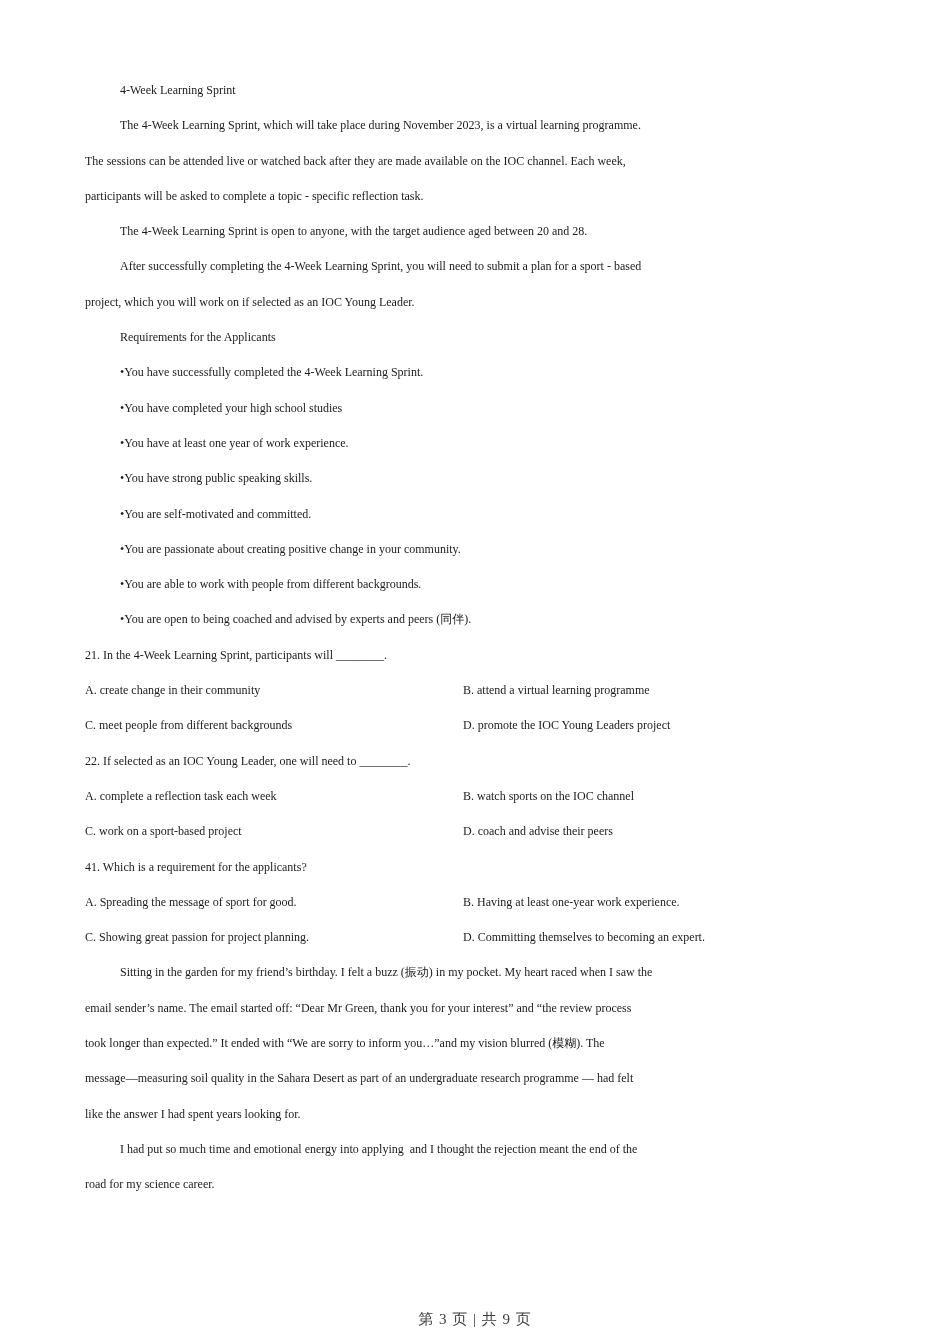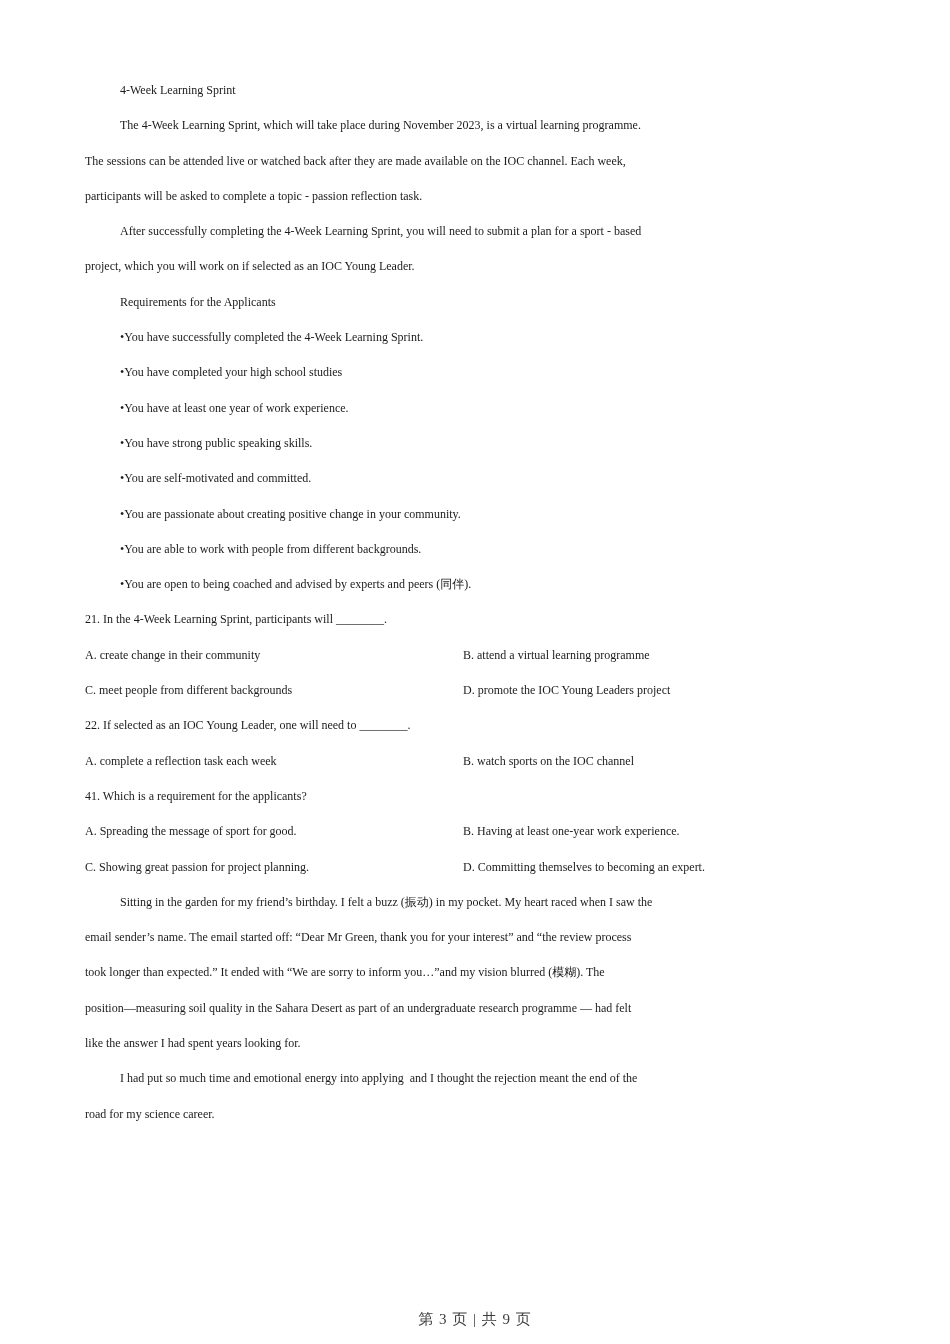--- a/index.html
+++ b/index.html
@@ -57,44 +57,46 @@
 </style>
 </head>
 <body>
 
 <div class="page">
   <div class="content">
     <div>
         <div class="line indent">4-Week Learning Sprint</div>
         <div class="line indent">The 4-Week Learning Sprint, which will take place during November 2023, is a virtual learning programme.</div>
         <div class="line">The sessions can be attended live or watched back after they are made available on the IOC channel. Each week,</div>
-        <div class="line">participants will be asked to complete a topic - passion reflection task.</div>
+        <div class="line">participants will be asked to complete a topic - specific reflection task.</div>
+        <div class="line indent">The 4-Week Learning Sprint is open to anyone, with the target audience aged between 20 and 28.</div>
         <div class="line indent">After successfully completing the 4-Week Learning Sprint, you will need to submit a plan for a sport - based</div>
         <div class="line">project, which you will work on if selected as an IOC Young Leader.</div>
         <div class="line indent">Requirements for the Applicants</div>
         <div class="line indent">•You have successfully completed the 4-Week Learning Sprint.</div>
         <div class="line indent">•You have completed your high school studies</div>
         <div class="line indent">•You have at least one year of work experience.</div>
         <div class="line indent">•You have strong public speaking skills.</div>
         <div class="line indent">•You are self-motivated and committed.</div>
         <div class="line indent">•You are passionate about creating positive change in your community.</div>
         <div class="line indent">•You are able to work with people from different backgrounds.</div>
         <div class="line indent">•You are open to being coached and advised by experts and peers (同伴).</div>
         <div class="line">21. In the 4-Week Learning Sprint, participants will ________.</div>
         <div class="line options"><span class="opt-left">A. create change in their community</span><span class="opt-right">B. attend a virtual learning programme</span></div>
         <div class="line options"><span class="opt-left">C. meet people from different backgrounds</span><span class="opt-right">D. promote the IOC Young Leaders project</span></div>
         <div class="line">22. If selected as an IOC Young Leader, one will need to ________.</div>
         <div class="line options"><span class="opt-left">A. complete a reflection task each week</span><span class="opt-right">B. watch sports on the IOC channel</span></div>
+        <div class="line options"><span class="opt-left">C. work on a sport-based project</span><span class="opt-right">D. coach and advise their peers</span></div>
         <div class="line">41. Which is a requirement for the applicants?</div>
         <div class="line options"><span class="opt-left">A. Spreading the message of sport for good.</span><span class="opt-right">B. Having at least one-year work experience.</span></div>
         <div class="line options"><span class="opt-left">C. Showing great passion for project planning.</span><span class="opt-right">D. Committing themselves to becoming an expert.</span></div>
         <div class="line indent">Sitting in the garden for my friend’s birthday. I felt a buzz (振动) in my pocket. My heart raced when I saw the</div>
         <div class="line">email sender’s name. The email started off: “Dear Mr Green, thank you for your interest” and “the review process</div>
         <div class="line">took longer than expected.” It ended with “We are sorry to inform you…”and my vision blurred (模糊). The</div>
-        <div class="line">position—measuring soil quality in the Sahara Desert as part of an undergraduate research programme — had felt</div>
+        <div class="line">message—measuring soil quality in the Sahara Desert as part of an undergraduate research programme — had felt</div>
         <div class="line">like the answer I had spent years looking for.</div>
         <div class="line indent">I had put so much time and emotional energy into applying  and I thought the rejection meant the end of the</div>
         <div class="line">road for my science career.</div>
       </div>
   </div>
   <div class="footer">
     <span>第 3 页  | 共 9 页</span>
   </div>
 </div>
 

